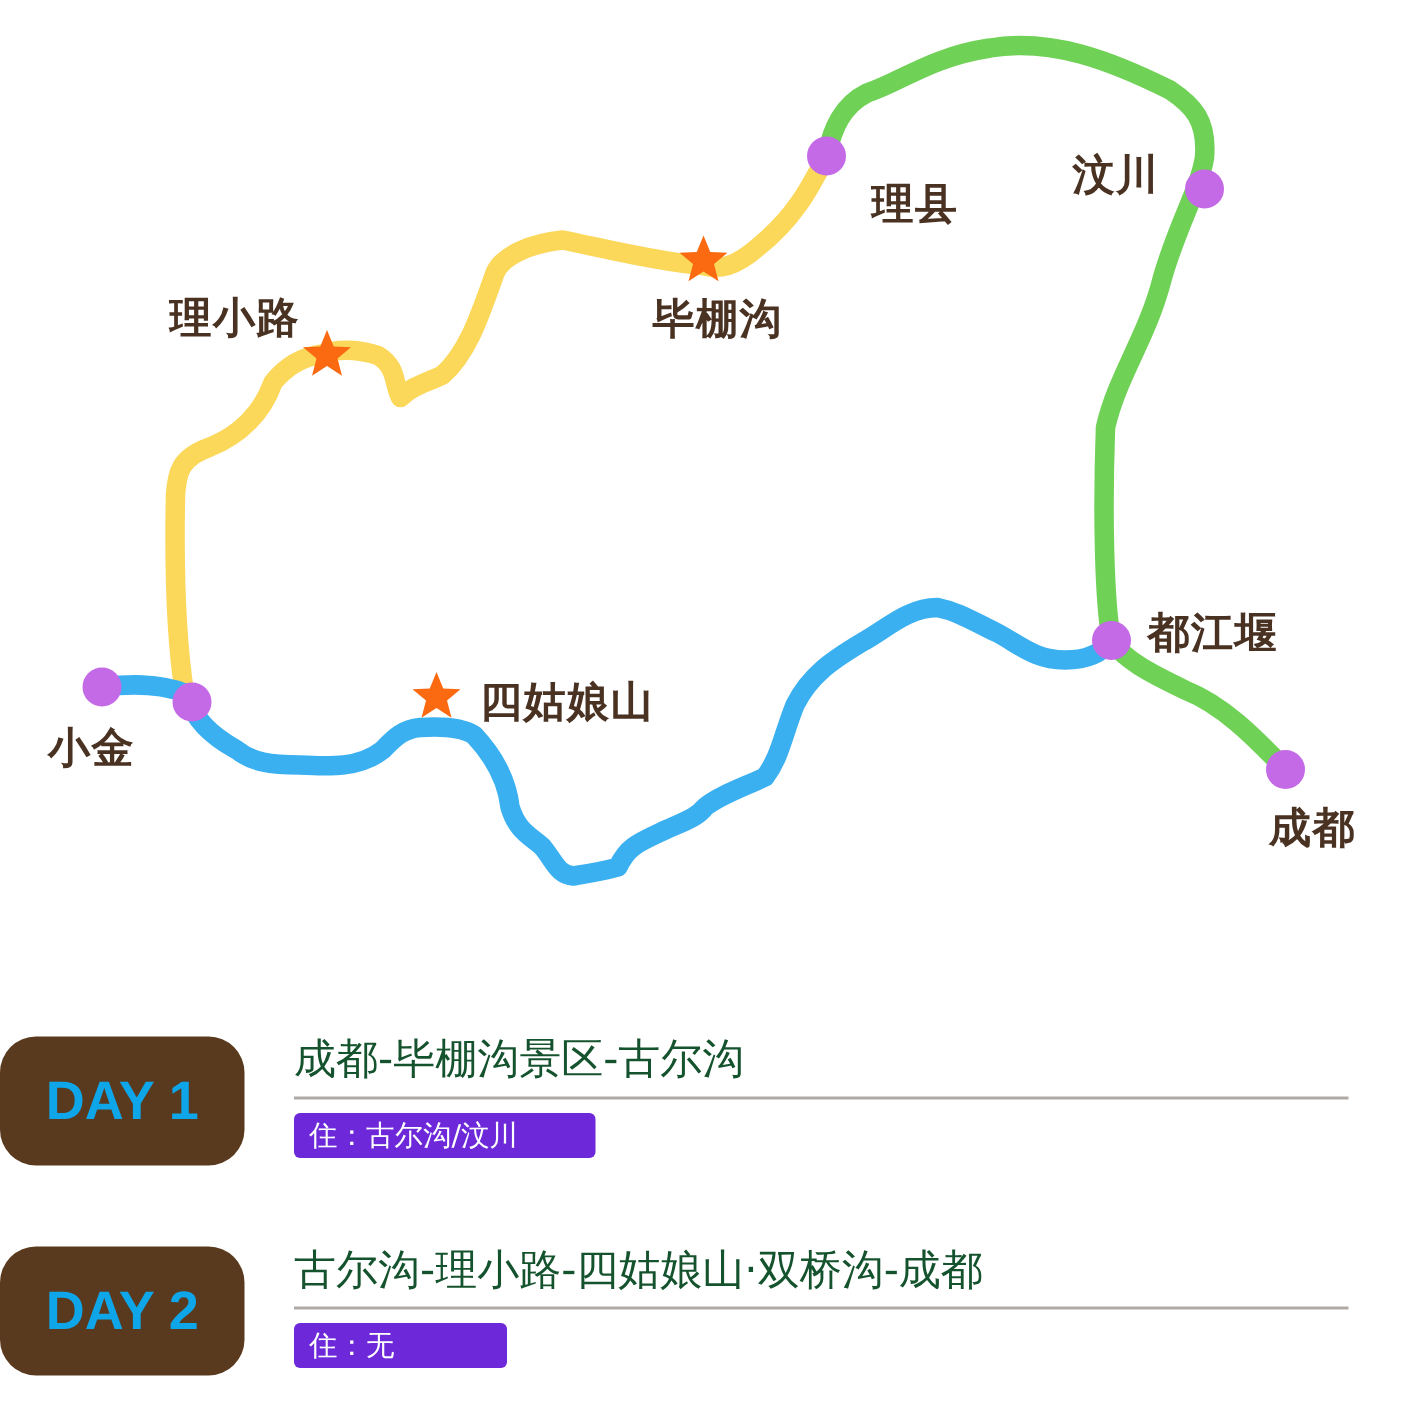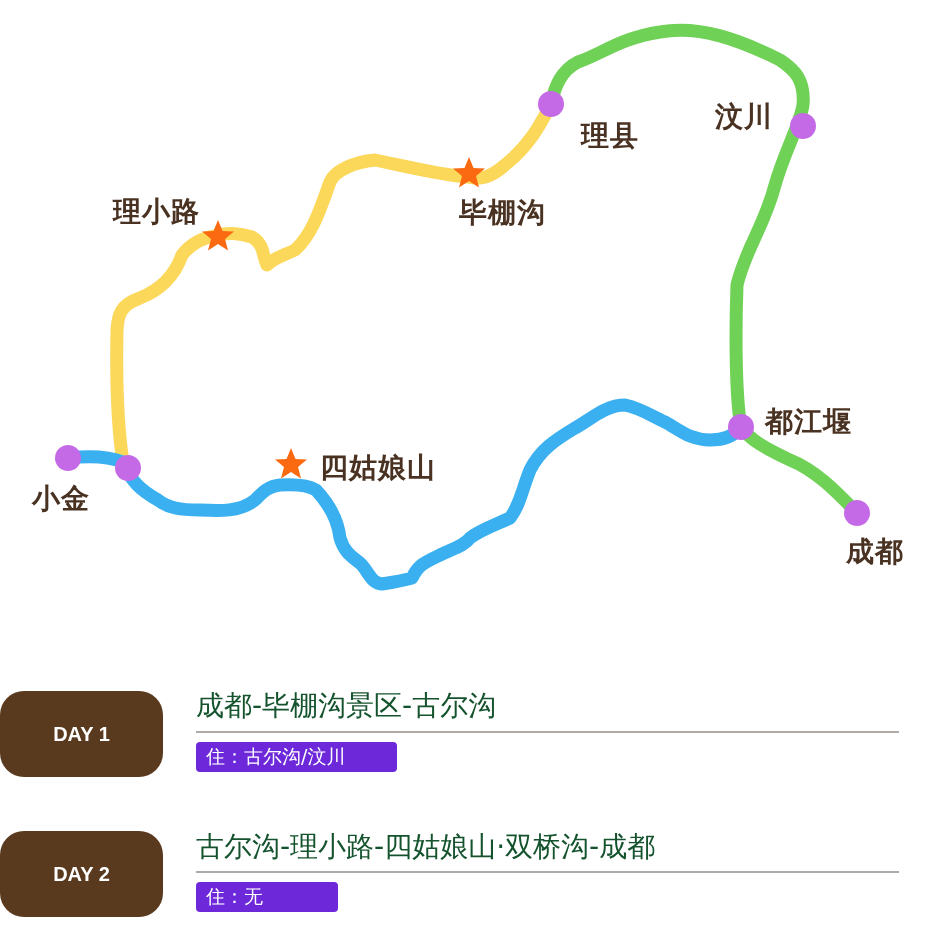--- a/index.html
+++ b/index.html
@@ -2,22 +2,22 @@
 <html><head>
   <meta charset="utf-8">
   <style>
     html, body { margin: 0; padding: 0; background: #ffffff; }
     body { width: 945px; height: 945px; position: relative; overflow: hidden;
            font-family: "DejaVu Sans", "Liberation Sans", sans-serif; }
     #map { position: absolute; left: 0; top: 0; width: 945px; height: 650px; }
     .label { position: absolute; font-weight: bold; font-size: 28px; color: #4a3222;
              letter-spacing: 1px; white-space: nowrap; line-height: 1; }
     .day-badge { position: absolute; left: 0; width: 163px; height: 86px; background: #5a3a1e;
-                 border-radius: 24px; color: #ffffff; font-family: "Liberation Sans", sans-serif;
-                 font-weight: bold; font-size: 20px; display: flex; align-items: center;
+                 border-radius: 24px; color: #0ea5e9; font-family: "Liberation Sans", sans-serif;
+                 font-weight: bold; font-size: 36px; display: flex; align-items: center;
                  justify-content: center; }
     .route-title { position: absolute; left: 196px; font-size: 28px; color: #14532d;
                    white-space: nowrap; line-height: 1; }
     .divider { position: absolute; left: 196px; width: 703px; height: 2px; background: #b0aaa6; }
     .stay-tag { position: absolute; left: 196px; height: 30px; background: #6d28d9; color: #ffffff;
                 font-size: 19px; border-radius: 4px; display: flex; align-items: center;
                 padding: 0 10px; box-sizing: border-box; white-space: nowrap; }
   </style>
 </head>
 <body>
@@ -61,21 +61,21 @@
 
   <g fill="#fb6a10">
     <polygon points="469,157 473.5,168 485,168.5 476,176 479,187.5 469,181 459,187.5 462,176 453,168.5 464.5,168"></polygon>
     <polygon points="218,220 222.5,231 234,231.5 225,239 228,250.5 218,244 208,250.5 211,239 202,231.5 213.5,231"></polygon>
     <polygon points="291,448 295.5,459 307,459.5 298,467 301,478.5 291,472 281,478.5 284,467 275,459.5 286.5,459"></polygon>
   </g>
 </svg>
 
 <div class="label" style="left:581px; top:84px;margin-top:38px;">理县</div>
 <div class="label" style="left:715px; top:103px;">汶川</div>
-<div class="label" style="left:459px; top:199px;">毕棚沟</div>
+<div class="label" style="left:435px; top:199px;">毕棚沟</div>
 <div class="label" style="left:113px; top:198px;">理小路</div>
 <div class="label" style="left:320px; top:454px;">四姑娘山</div>
 <div class="label" style="left:32px; top:485px;">小金</div>
 <div class="label" style="left:765px; top:408px;">都江堰</div>
 <div class="label" style="left:846px; top:538px;">成都</div>
 
 <div class="day-badge" style="top:691px;">DAY 1</div>
 <div class="route-title" style="top:692px;">成都-毕棚沟景区-古尔沟</div>
 <div class="divider" style="top:731px;"></div>
 <div class="stay-tag" style="top:742px; width:201px;">住：古尔沟/汶川</div>

